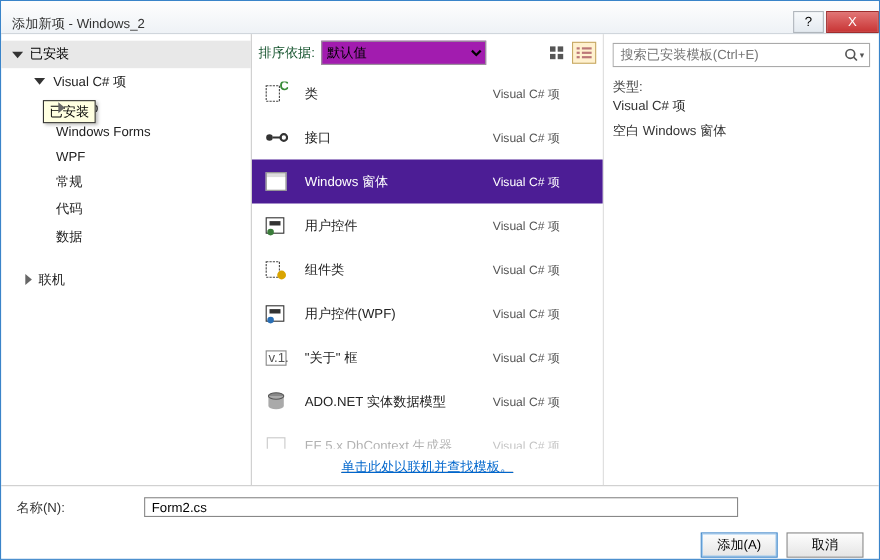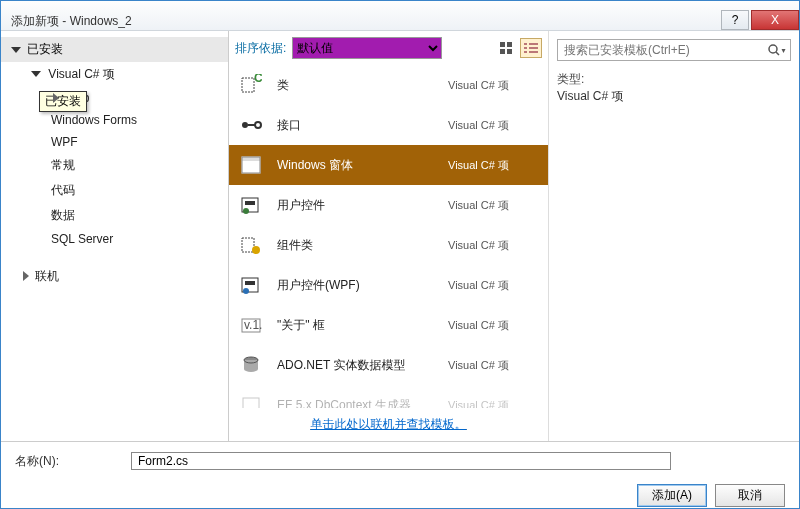--- a/index.html
+++ b/index.html
@@ -14,31 +14,31 @@
 .side-head { display: flex; align-items: center; background: #e8e8e8; padding: 4px 10px; cursor: pointer; }
 .side-head .arrow { display:inline-block; width:0;height:0;border-left:5px solid transparent;border-right:5px solid transparent;border-top:6px solid #333; margin-right:6px; }
 .side-item { padding: 4px 0 4px 30px; cursor: pointer; color:#222; }
 .side-item.sub { padding-left: 50px; }
 .side-item .chev { display:inline-block; width:0;height:0;border-left:5px solid transparent;border-right:5px solid transparent;border-top:6px solid #666; margin-right:4px; transform: rotate(-90deg); position:relative; top:-1px;}
 .side-item.expanded .chev { transform: rotate(0); border-top-color:#333; }
 .side-sep { height: 14px; }
 .tooltip { position:absolute; left:38px; top:60px; background:#ffffe1; border:1px solid #333; padding:1px 5px; font-size:12px; box-shadow:2px 2px 3px rgba(0,0,0,0.25); }
 .center { flex: 1; display:flex; flex-direction:column; border-right:1px solid #ddd; }
 .toolbar { display:flex; align-items:center; padding: 6px 6px; gap:6px; }
-.toolbar .sortlbl { color:#0369a1;text-align:right; }
+.toolbar .sortlbl { color:#14532d;text-align:right; }
 .toolbar select { width: 150px; height: 22px; border:1px solid #999; background:#a21caf; }
 .view-btns { display:flex; gap:2px; margin-left:auto; }
 .view-btn { width:22px; height:20px; border:1px solid transparent; display:flex; align-items:center; justify-content:center; cursor:pointer; }
 .view-btn.active { border:1px solid #c7a965; background:#fff1cf; }
 .list { flex:1; overflow:hidden; position:relative; }
 .list-row { display:flex; align-items:center; height:40px; padding:0 10px; cursor:pointer; }
 .list-row .icon { width:24px; height:24px; margin-right:14px; display:flex; align-items:center; justify-content:center; }
 .list-row .name { flex:1; color:#222; }
 .list-row .type { color:#555; font-size:11px; width:90px; text-align:left; }
-.list-row.selected { background:#a16207; color:#fff; }
+.list-row.selected { background:#4c1d95; color:#fff; }
 .list-row.selected .name, .list-row.selected .type { color:#fff; }
 .list-row.faded { opacity:0.35; }
 .online-link { text-align:center; padding:8px 0;text-decoration:underline; }
 .online-link a { color:#0066cc; text-decoration:underline; cursor:pointer; }
 .right { width: 250px; padding:8px; }
 .searchbox { display:flex; border:1px solid #aaa; height:22px; margin-bottom:10px; }
 .searchbox input { flex:1; border:none; padding:0 6px; color:#888; outline:none; }
 .searchbox .mag { width:26px; display:flex; align-items:center; justify-content:center; cursor:pointer; }
 .searchbox .mag .dd { font-size:8px; margin-left:1px; color:#555; }
 .meta-row { display:flex; margin-bottom:6px;flex-direction:column; }
@@ -77,21 +77,20 @@
       <span class="chev"></span>
       <span>Visual C# 项</span>
     </div>
     <div class="tooltip"><span>已安装</span></div>
     <div class="side-item sub"><span class="chev"></span><span>Web</span></div>
     <div class="side-item sub"><span>Windows Forms</span></div>
     <div class="side-item sub"><span>WPF</span></div>
     <div class="side-item sub"><span>常规</span></div>
     <div class="side-item sub"><span>代码</span></div>
     <div class="side-item sub"><span>数据</span></div>
-    <div class="side-item sub"><span>SQL Server</span></div>
     <div class="side-sep"></div>
     <div class="side-item" style="padding-left:20px"><span class="chev"></span><span>联机</span></div>
   </div>
 
   <div class="center">
     <div class="toolbar">
       <span class="sortlbl">排序依据:</span>
       <select><option>默认值</option></select>
       <div class="view-btns">
         <div class="view-btn">
@@ -225,20 +224,23 @@
             <circle cx="5" cy="5" r="4" fill="none" stroke="#555" stroke-width="1.5"></circle>
             <line x1="8" y1="8" x2="11" y2="11" stroke="#555" stroke-width="1.5"></line>
           </svg>
         <span class="dd">▾</span>
       </div>
     </div>
     <div class="meta-row">
       <span class="lbl">类型:</span>
       <span class="val">Visual C# 项</span>
     </div>
+    <div class="meta-row">
+      <span class="val">空白 Windows 窗体</span>
+    </div>
   </div>
 </div>
 
 <div class="bottom">
   <div class="name-row">
     <span class="lbl">名称(N):</span>
     <input value="Form2.cs" style="">
   </div>
   <div class="btn-row">
     <button class="dlg-btn primary">添加(A)</button>

